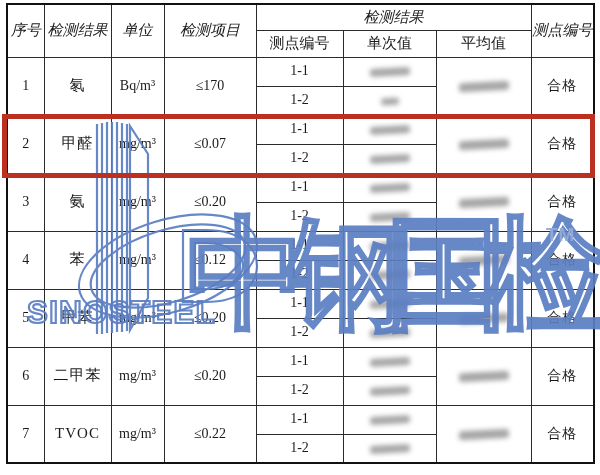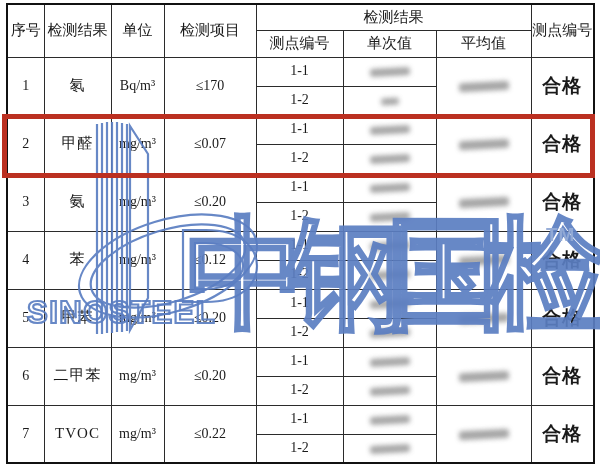--- a/index.html
+++ b/index.html
@@ -11,22 +11,22 @@
   }
   
   .tbl-wrap{position:absolute;left:6px;top:3px;z-index:1;}
   table{border-collapse:collapse;table-layout:fixed;border:2px solid #111;}
   th,td{
     border:1px solid #2b2b2b;text-align:center;vertical-align:middle;
     padding:0;font-weight:normal;font-size:14px;line-height:1.15;
     overflow:hidden;white-space:nowrap;
   }
   th{font-size:15px;}
-  tr.hr1{height:26px;} tr.hr2{height:27px;} tr.sub{height:29px;}
-  td.judg{font-size:19px;letter-spacing:1px;font-weight:bold;}
+  tr.hr1{height:26px;font-style:italic;} tr.hr2{height:27px;} tr.sub{height:29px;}
+  td.judg{font-size:14px;letter-spacing:1px;}
   td.itm{font-size:15px;letter-spacing:1px;}
   
   .sm{
     display:inline-block;width:40px;height:8px;border-radius:3px;
     background:#8f8f8f;filter:blur(2.5px);opacity:.8;
     transform:rotate(-3deg);vertical-align:middle;
   }
   .sm-avg{width:50px;height:9px;}
   .sm-tiny{width:18px;height:7px;}
   

